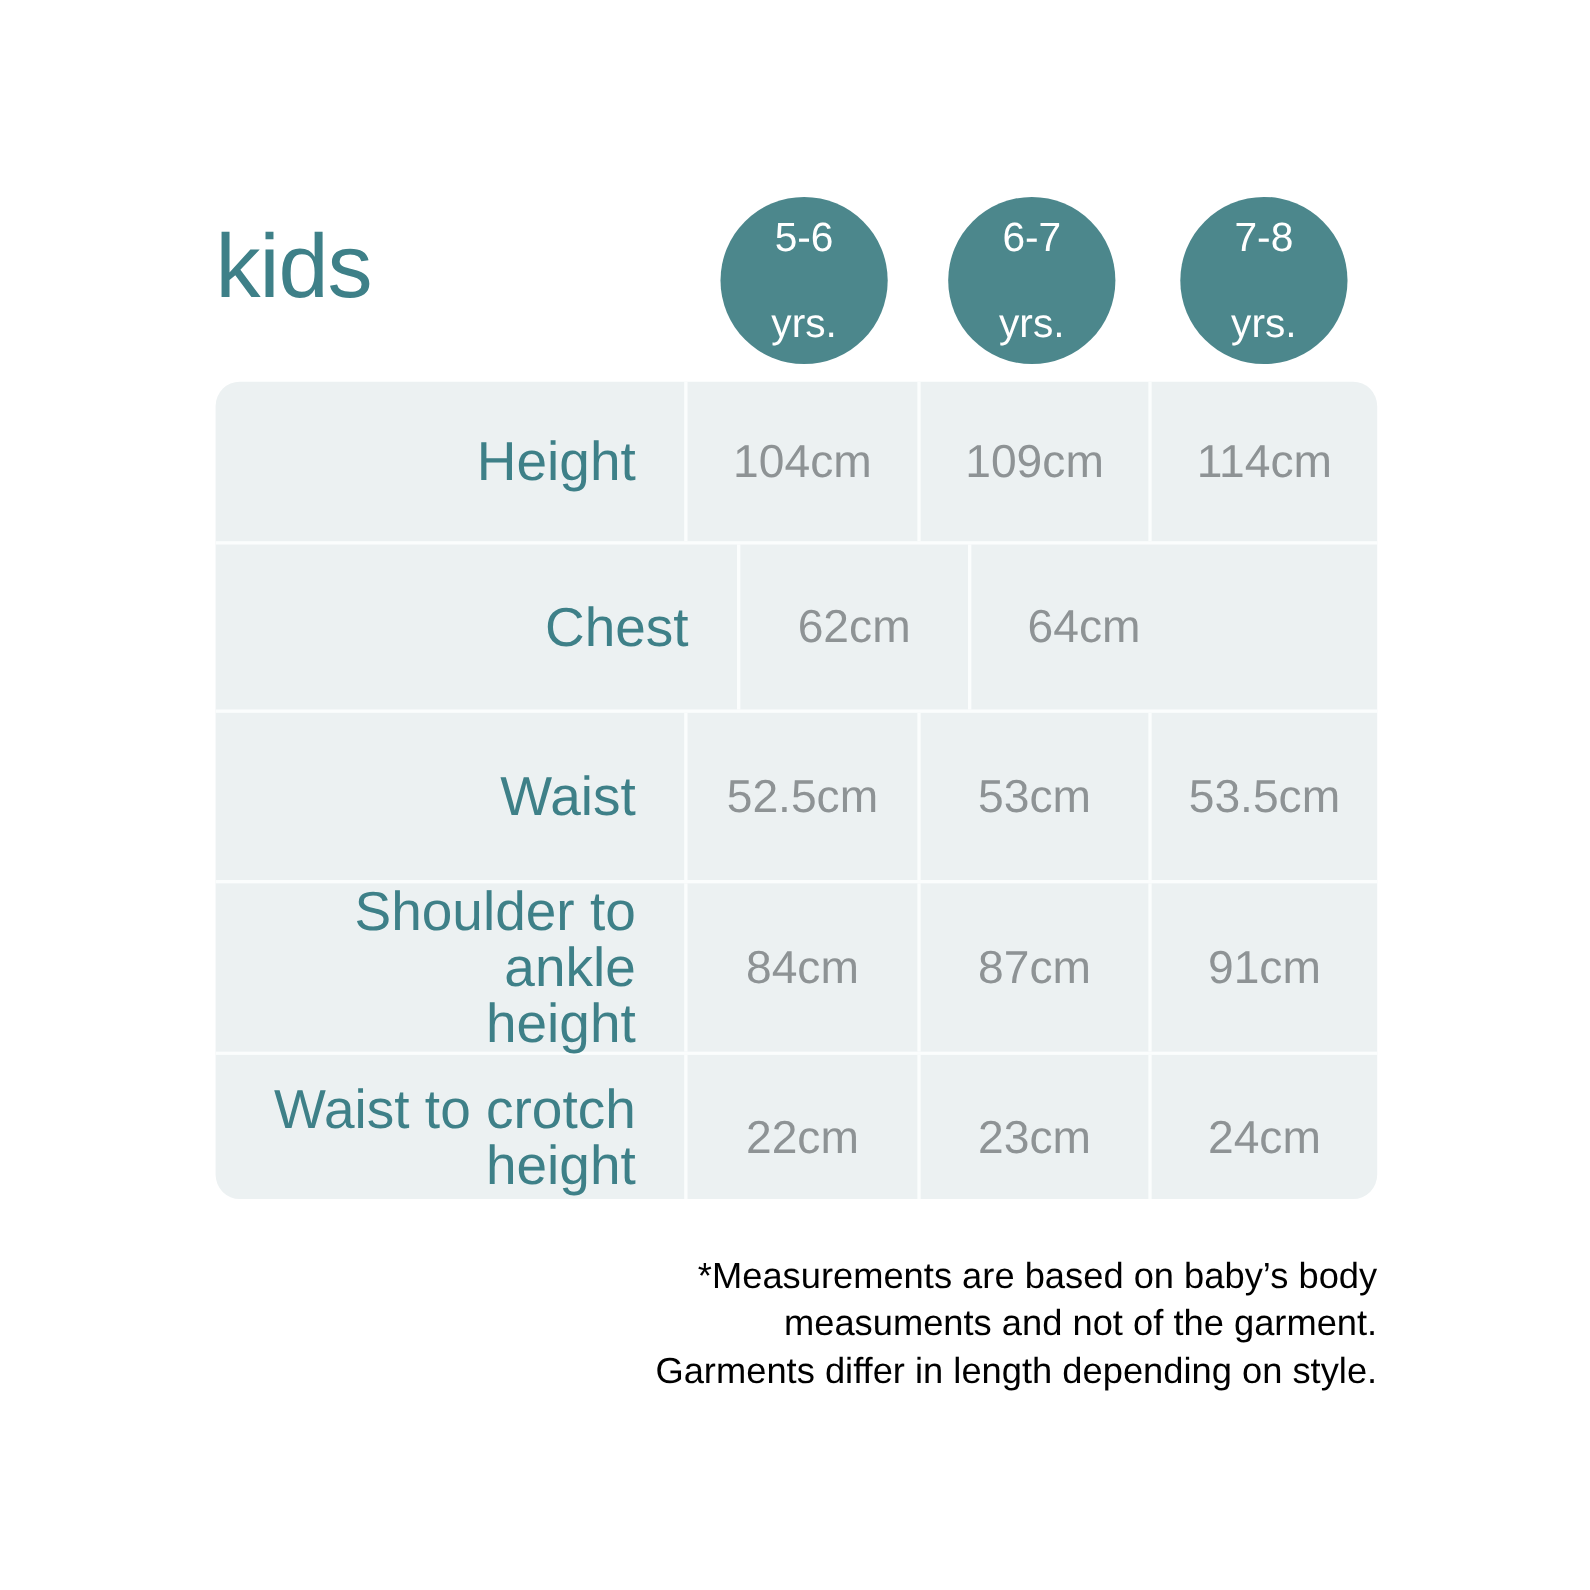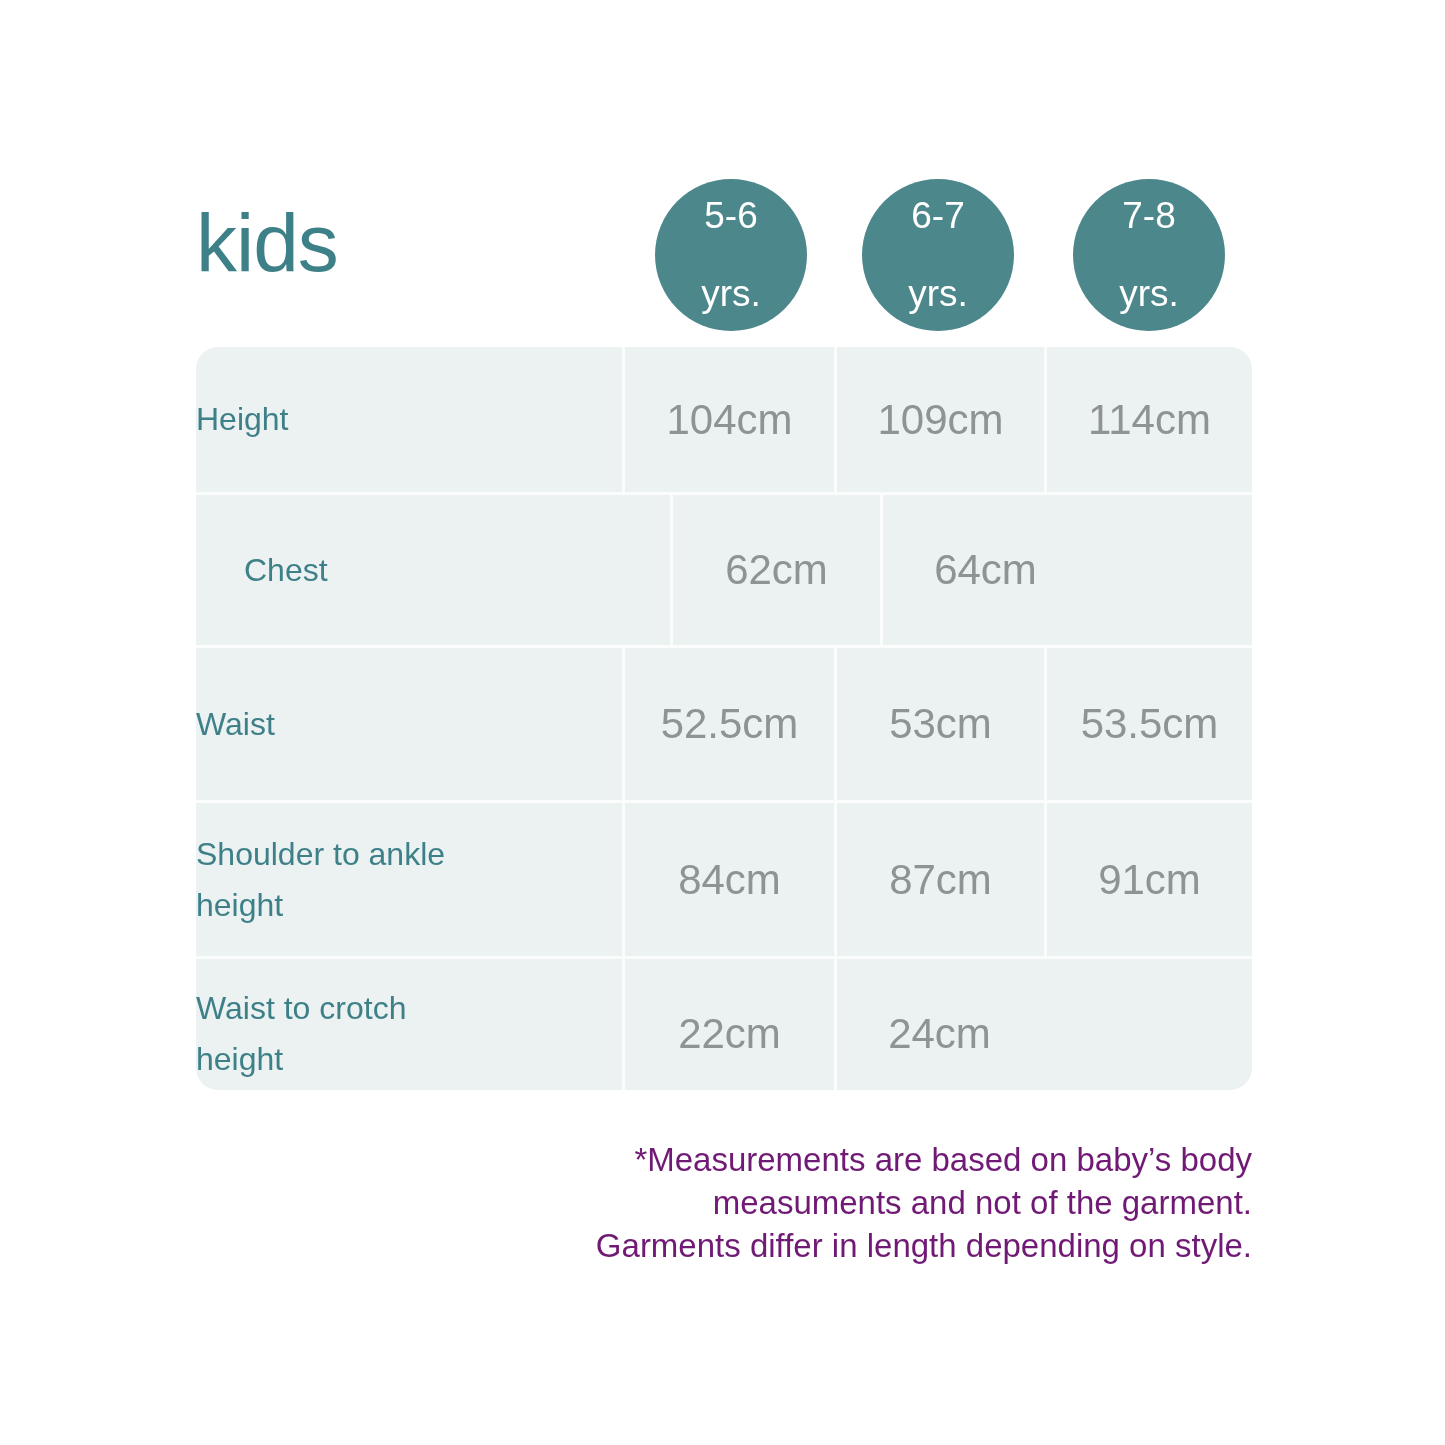--- a/index.html
+++ b/index.html
@@ -95,23 +95,23 @@
   .row-h-0 { height: 148px; }
   .row-h-1 { height: 153px; padding-left: 48px; }
   .row-h-2 { height: 155px; }
   .row-h-3 { height: 156px; }
   .row-h-4 { height: 150px; }
 
   .cell-label {
     width: 426px;
     box-sizing: border-box;
     padding-right: 44px;
-    text-align: left;
+    text-align: right;
     color: #3E8088;
-    font-size: 32px;
+    font-size: 50px;
     line-height: 51px;
     font-weight: 400;
   }
   .cell-value {
     box-sizing: border-box;
     text-align: center;
     color: #8E9395;
     font-size: 42px;
     line-height: 50px;
     font-weight: 300;
@@ -125,21 +125,21 @@
   .cell-value.col-1 { width: 210px; }
   .cell-value.col-2 { width: 208px; }
 
   
   .footnote {
     position: absolute;
     left: 452px;
     top: 1138px;
     width: 800px;
     text-align: right;
-    color: #701a75;
+    color: #000000;
     font-size: 33px;
     line-height: 43px;
     font-weight: 300;
   }
   .footnote .fn-line { display: block; }
 </style>
 </head>
 <body>
 
 <div id="chart-root">
@@ -202,20 +202,21 @@
       <div class="cell-value col-1">87cm</div>
       <div class="cell-value col-2">91cm</div>
     </div>
 
     <div class="table-row row-h-4">
       <div class="cell-label">
         <div>Waist to crotch</div>
         <div>height</div>
       </div>
       <div class="cell-value col-0">22cm</div>
+      <div class="cell-value col-1">23cm</div>
       <div class="cell-value col-2">24cm</div>
     </div>
 
   </div>
 
   <div class="footnote">
     <span class="fn-line">*Measurements are based on baby’s body</span>
     <span class="fn-line">measuments and not of the garment.</span>
     <span class="fn-line">Garments differ in length depending on style.</span>
   </div>

